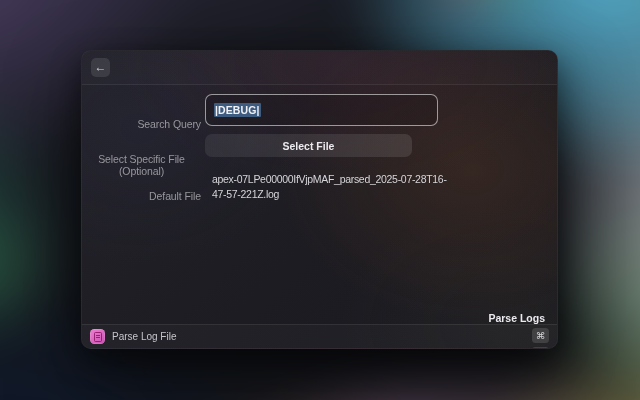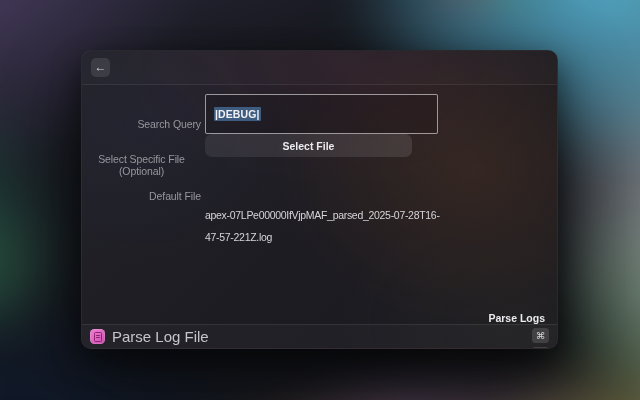--- a/index.html
+++ b/index.html
@@ -58,40 +58,40 @@
   
   .label {
     position:absolute; left:0; width:119px; text-align:right;
     color:#98979d; font-size:10.5px; letter-spacing:-0.1px;margin-top:18px;
   }
   .lbl-search  { top:49px; }
   .lbl-select  { top:84px; line-height:12px; }
   .lbl-select span { display:block;text-align:center; }
   .lbl-default { top:121px; }
   .input {
-    position:absolute; left:123px; top:43px; width:233px; height:40px;
+    position:absolute; left:123px; top:43px; width:233px; height:32px;
     box-sizing:border-box; border:1px solid rgba(255,255,255,0.55);
-    border-radius:2px; background:rgba(0,0,0,0.12);
+    border-radius:7px; background:rgba(0,0,0,0.12);
     display:flex; align-items:center; padding:0 8px; cursor:text;
   }
   .selected-text {
     font-size:10.5px; font-weight:600; color:#f2f1f5; letter-spacing:0.1px;
     background:#3d5c80; border-radius:1px; padding:1px 1px;
   }
   .select-btn {
     position:absolute; left:123px; top:83px; width:207px; height:23px;
     border:none; border-radius:7px; cursor:pointer;
     background:linear-gradient(100deg, rgba(255,255,255,0.075), rgba(255,255,255,0.105));
     color:#eceaef; font-size:10.5px; font-weight:700;
     font-family:"Liberation Sans","DejaVu Sans",sans-serif;
   }
   .value {
-    position:absolute; left:123px; top:121px; width:237px;
-    color:#d6d5d9; font-size:10.5px; line-height:22px;
-    letter-spacing:-0.3px; word-break:break-all;margin-top:32px;
+    position:absolute; left:130px; top:121px; width:237px;
+    color:#d6d5d9; font-size:10.5px; line-height:15px;
+    letter-spacing:-0.3px; word-break:break-all;
   }
   
   .footer {
     position:absolute; left:0; right:0; bottom:0; height:24px;
     border-top:1px solid rgba(255,255,255,0.08);
     background:rgba(255,255,255,0.025);
     display:flex; align-items:center; justify-content:space-between;
     padding:0 8px; box-sizing:border-box;
   }
   .app { display:flex; align-items:center; gap:7px; }
@@ -103,21 +103,21 @@
   .app-icon .doc {
     position:absolute; left:4px; top:3px; width:6px; height:8px;
     border:1px solid rgba(140,22,100,0.85); border-radius:1.5px;
   }
   .app-icon .doc::before, .app-icon .doc::after {
     content:""; position:absolute; left:1px; right:1px; height:1px;
     background:rgba(140,22,100,0.85);
   }
   .app-icon .doc::before { top:2px; }
   .app-icon .doc::after  { top:4px; }
-  .app-name { color:#c6c5ca; font-size:15px; }
+  .app-name { color:#c6c5ca; font-size:10px; }
   .action { display:flex; align-items:flex-end; gap:4px; background:none; border:none; cursor:pointer; padding:0;flex-direction:column; }
   .action-label { color:#eceaef; font-size:10.5px; font-weight:700; margin-right:4px; }
   .key {
     display:inline-block; width:17px; height:15px; border-radius:3.5px;
     background:rgba(255,255,255,0.13); color:#d5d4d8;
     font-family:"DejaVu Sans",sans-serif; font-size:9.5px; line-height:15px; text-align:center;
   }
 </style>
 </head>
 <body>

